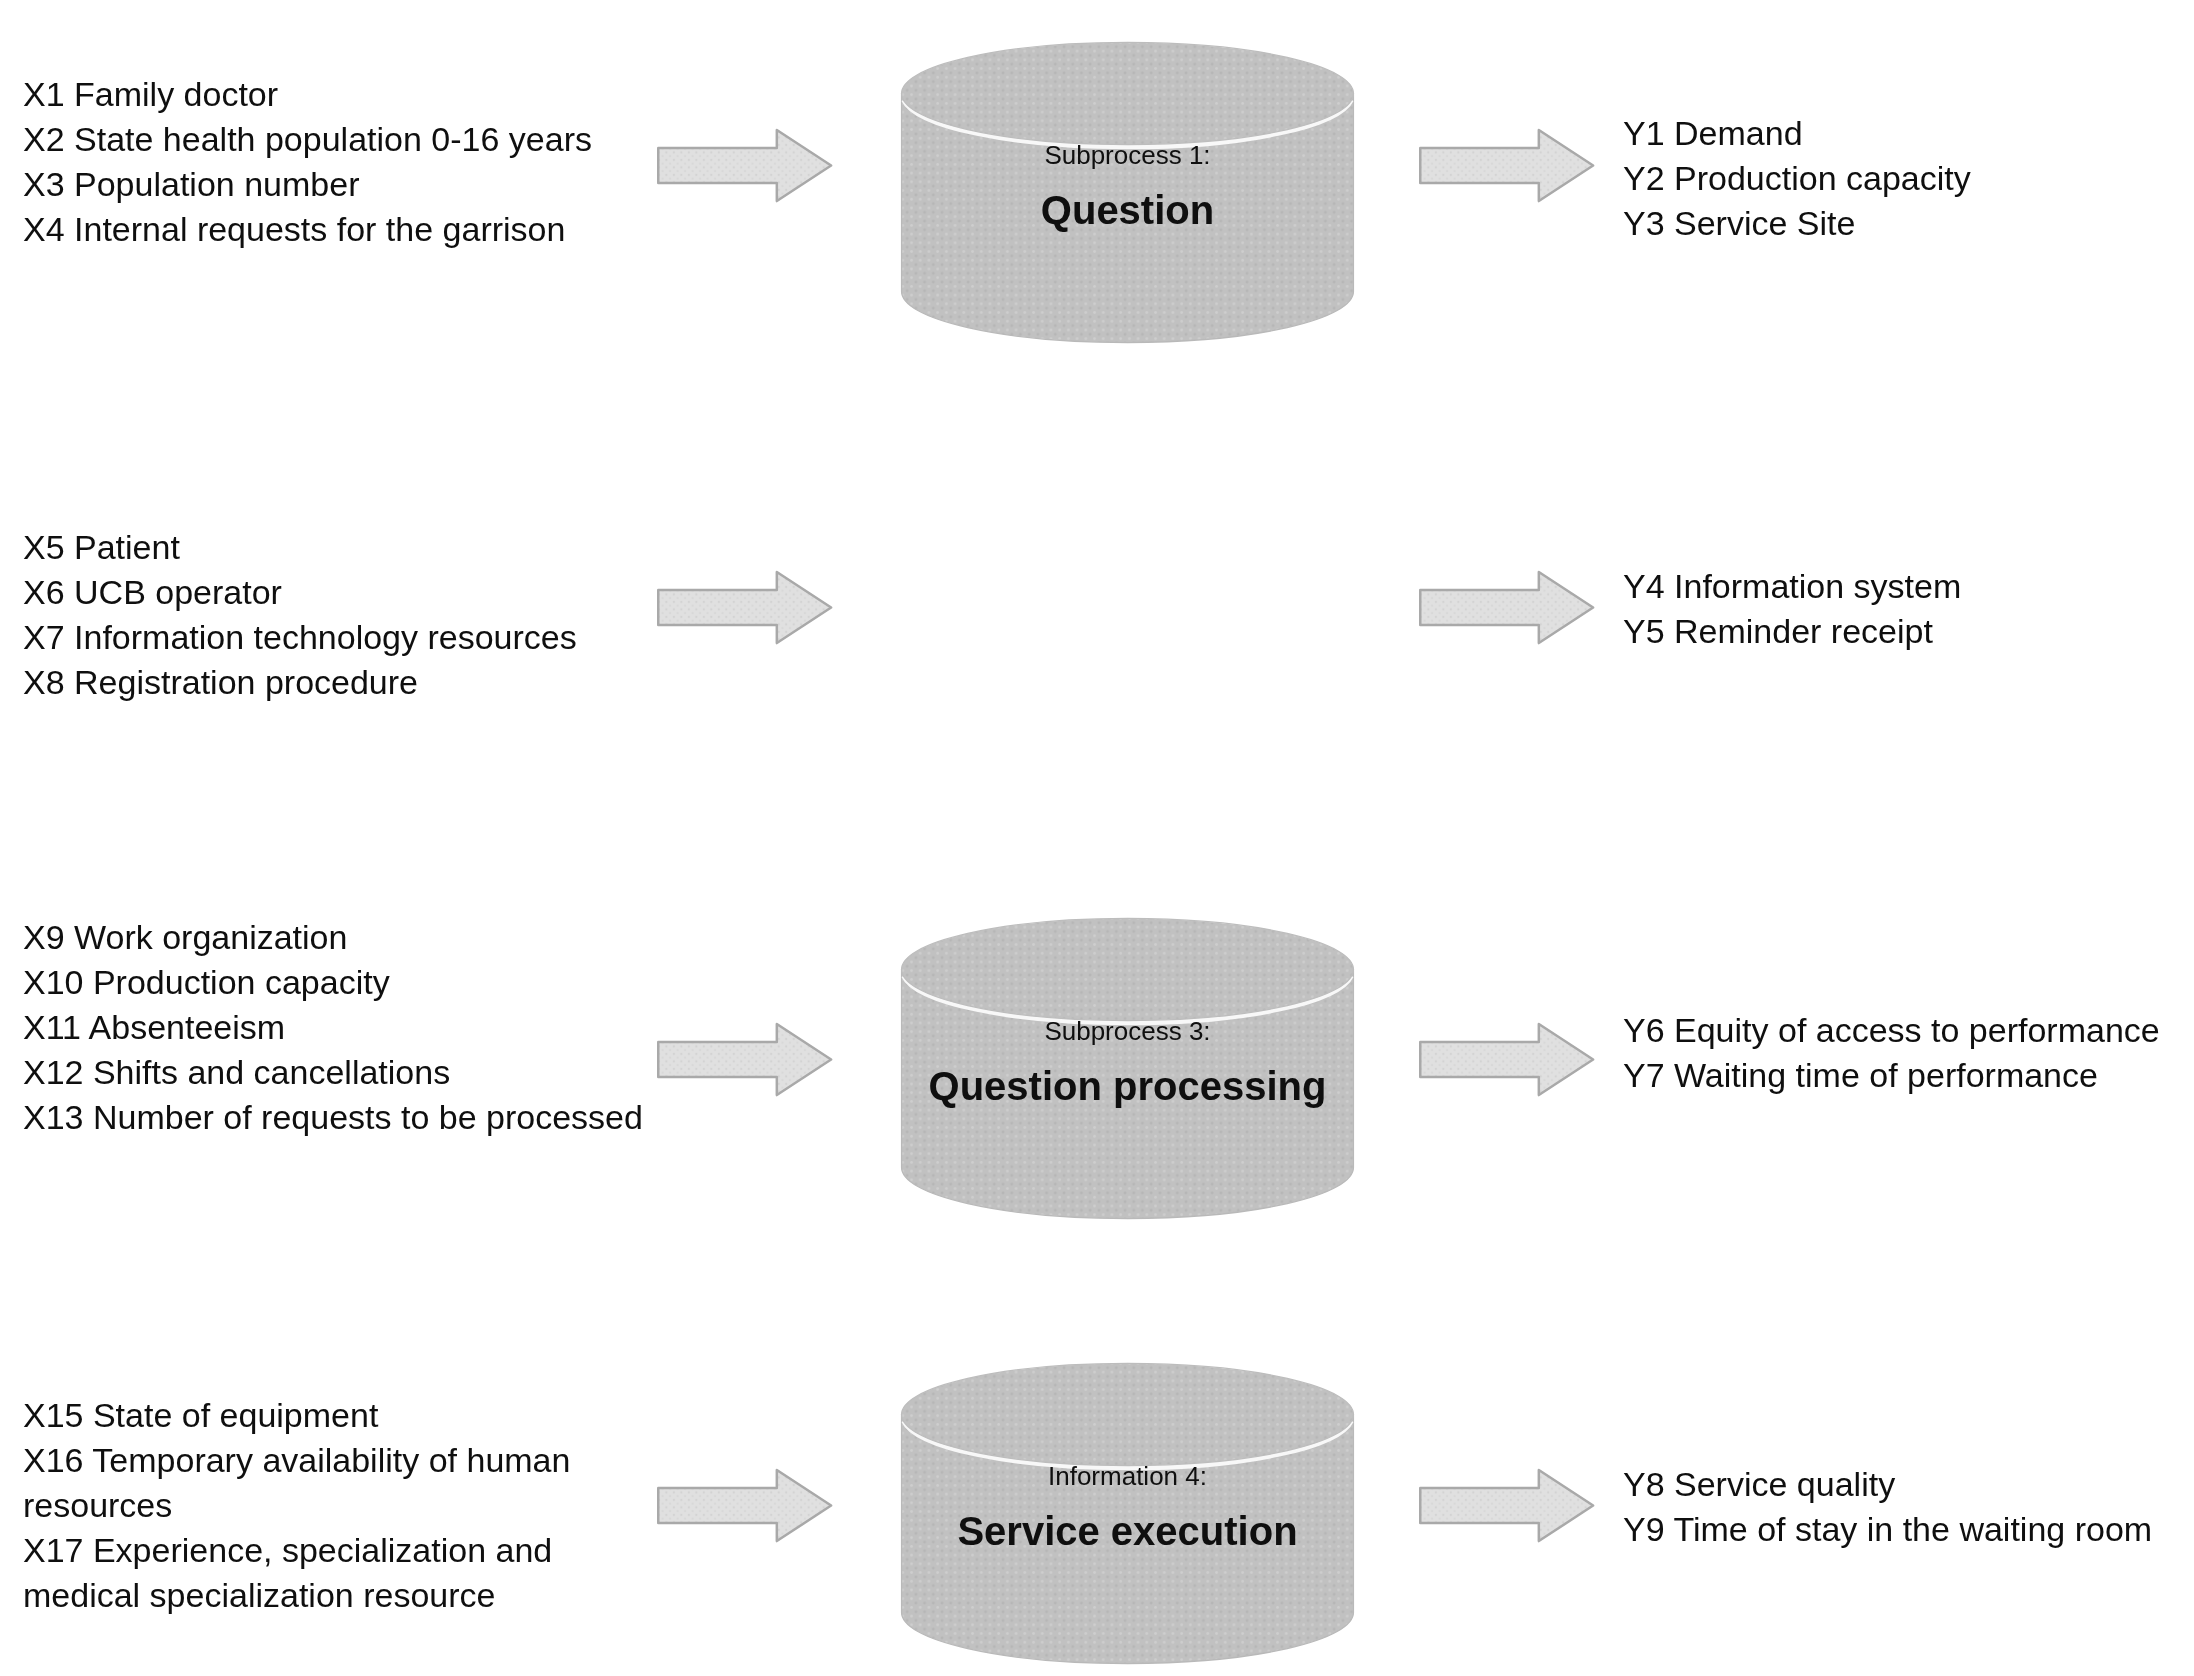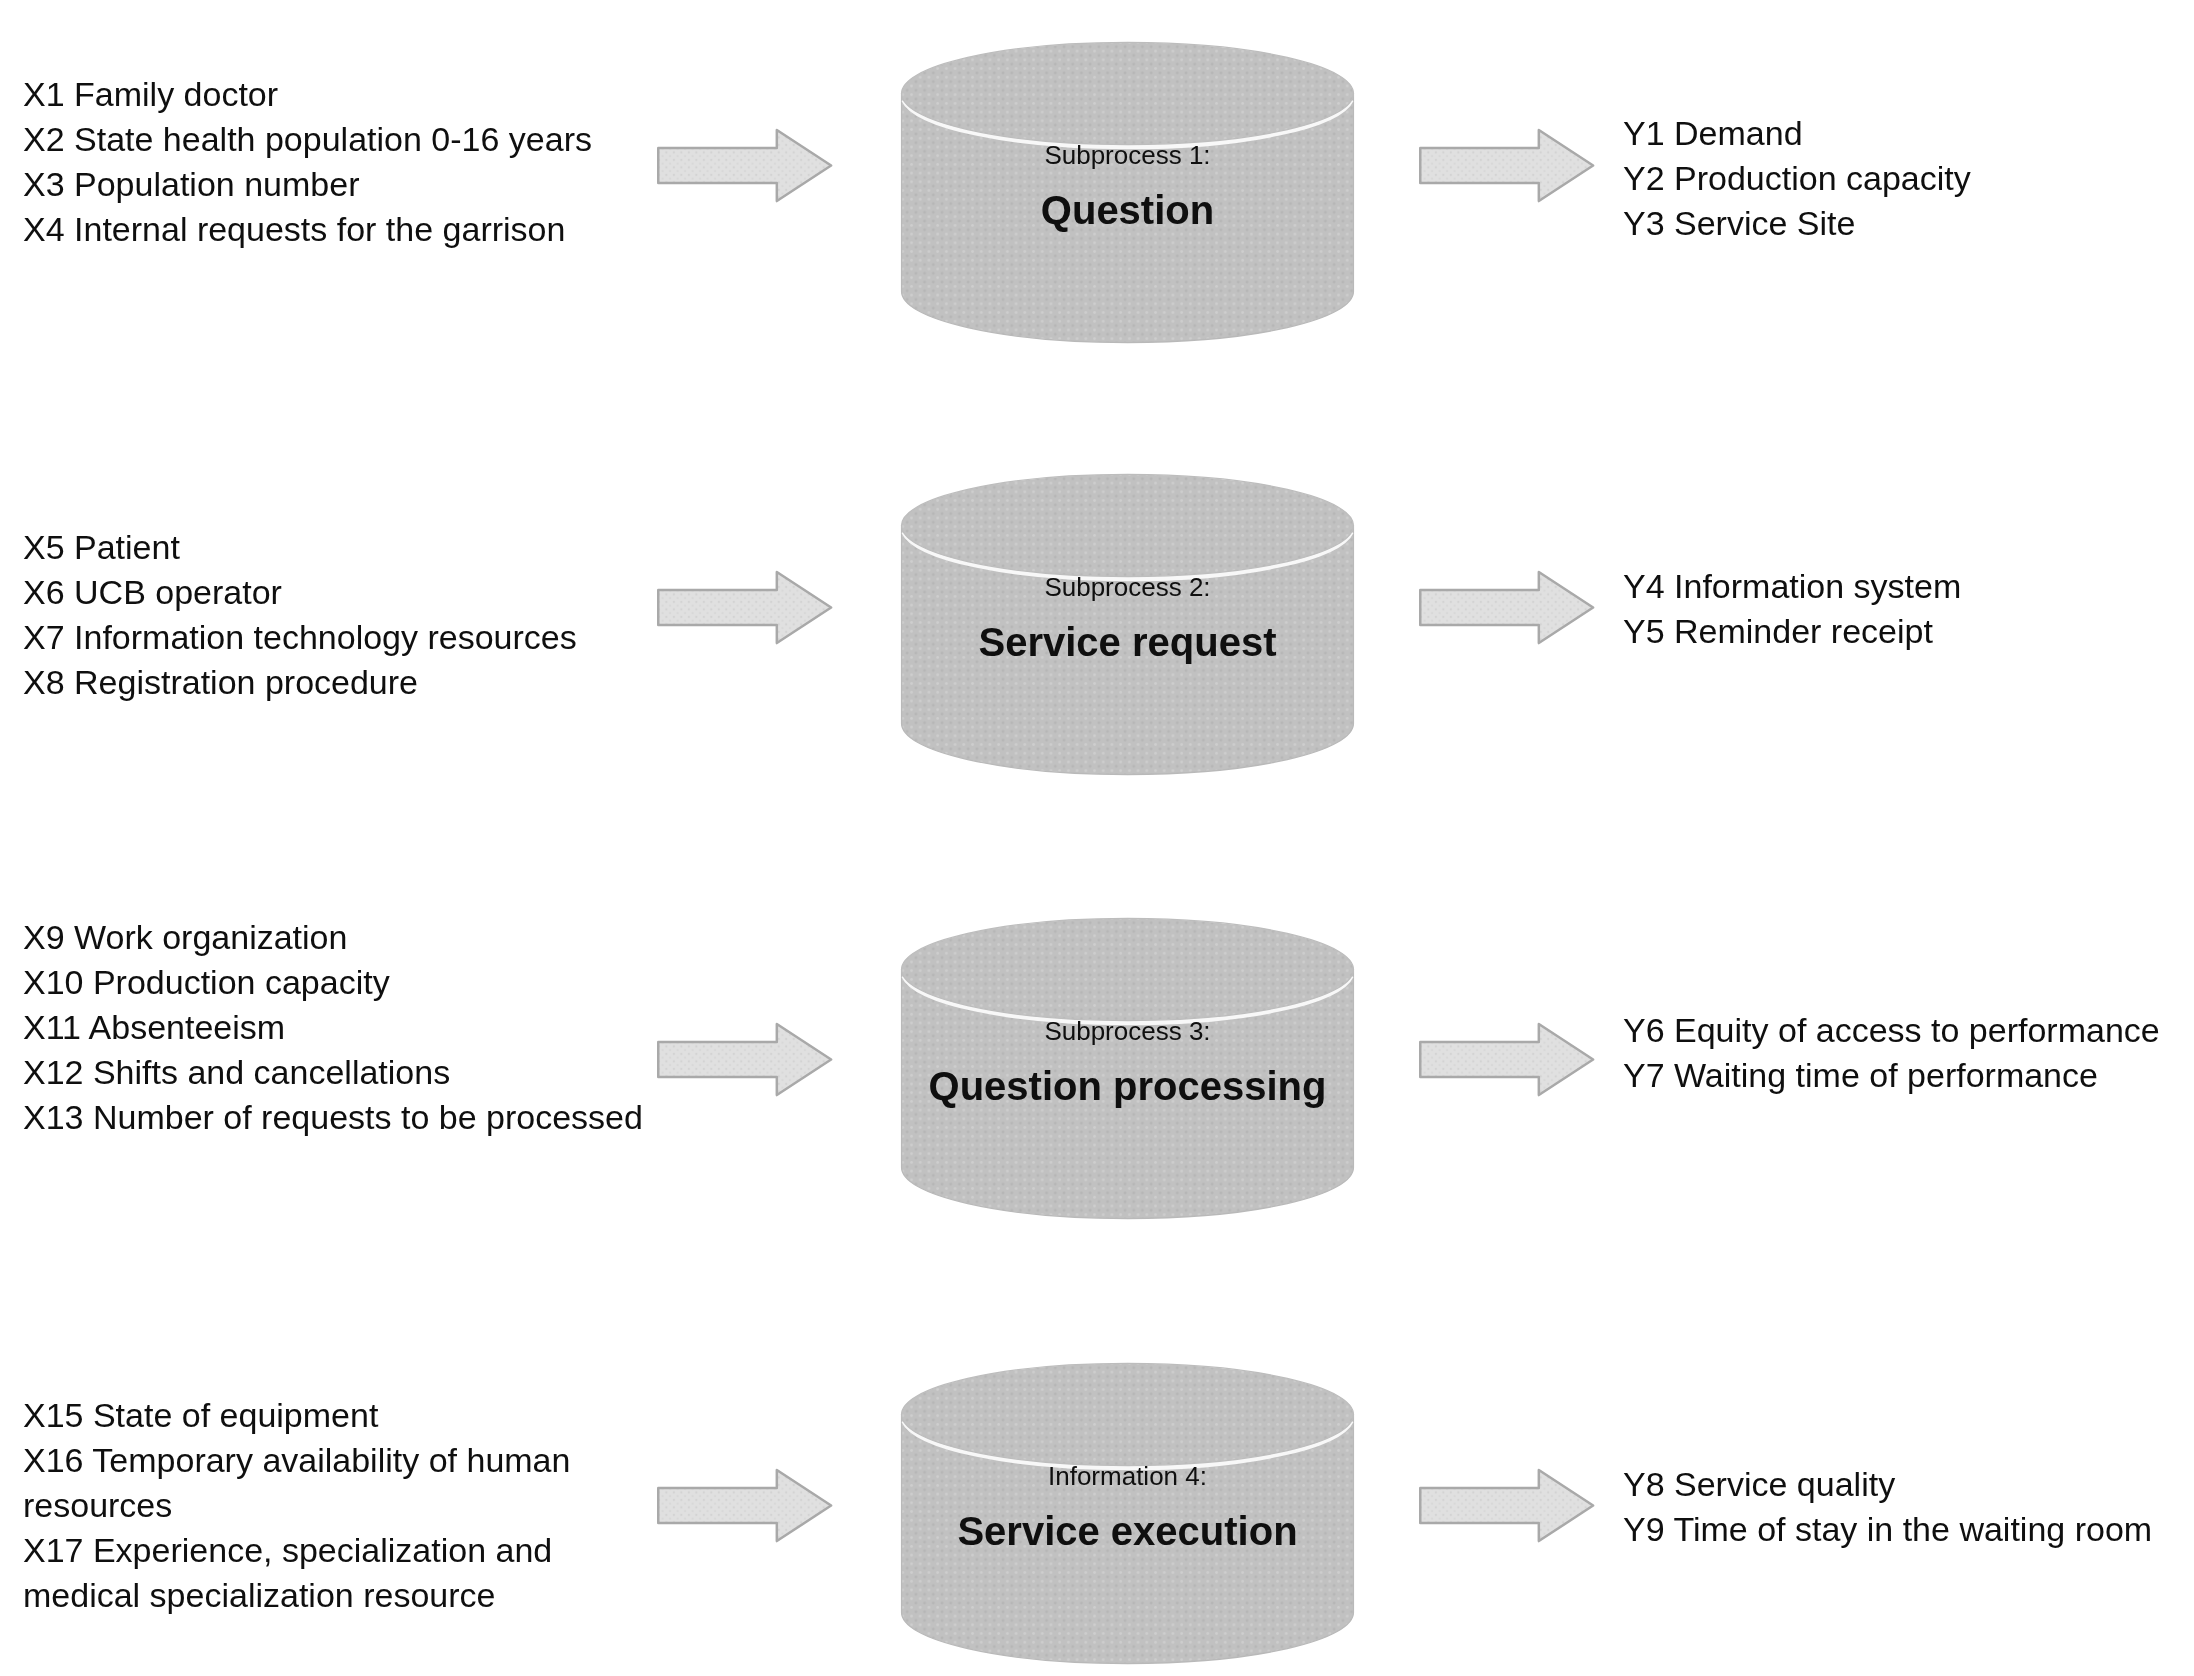--- a/index.html
+++ b/index.html
@@ -107,31 +107,20 @@
     <div>X7 Information technology resources</div>
     <div>X8 Registration procedure</div>
   </div>
 
   <div class="arrow arrow-left" id="arrow-l2">
     <svg viewBox="0 0 282 120">
         <polygon points="2,32 192,32 192,3 279,60 192,117 192,88 2,88" fill="url(#dotsArrow)" style="stroke:var(--arrow-border,#a9a9a9)" stroke-width="4" stroke-linejoin="round"></polygon>
       </svg>
   </div>
 
-  <div class="cyl" id="cyl-2">
-    <svg viewBox="0 0 730 490">
-      <path d="M 2 86 L 2 404 A 363 82 0 0 0 728 404 L 728 86 Z" fill="url(#dotsCyl)" stroke="#b9b9b9" stroke-width="2"></path>
-      <path d="M 6 96 A 361 84 0 0 0 724 96" fill="none" style="stroke:var(--cylinder-highlight,#f8f8f8)" stroke-width="9"></path>
-      <ellipse cx="365" cy="86" rx="363" ry="82" fill="url(#dotsCyl)" stroke="#bdbdbd" stroke-width="2"></ellipse>
-    </svg>
-    <div class="cyl-label">
-      <span class="sub-title">Subprocess 2:</span>
-      <span class="sub-name">Service request</span>
-    </div>
-  </div>
 
   <div class="arrow arrow-right" id="arrow-r2">
     <svg viewBox="0 0 282 120">
         <polygon points="2,32 192,32 192,3 279,60 192,117 192,88 2,88" fill="url(#dotsArrow)" style="stroke:var(--arrow-border,#a9a9a9)" stroke-width="4" stroke-linejoin="round"></polygon>
       </svg>
   </div>
 
   <div class="list ylist" id="ylist-2">
     <div>Y4 Information system</div>
     <div>Y5 Reminder receipt</div>

